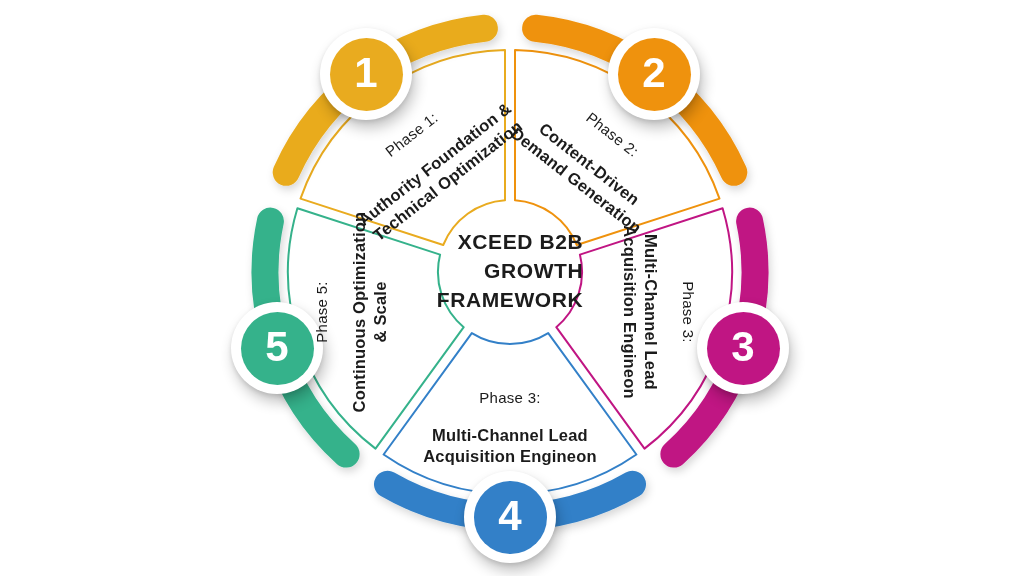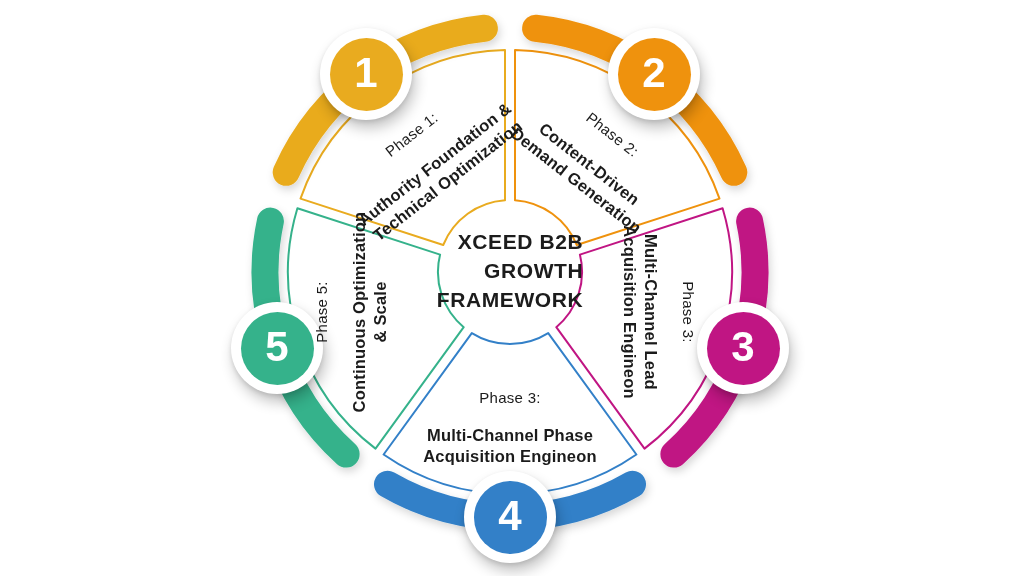--- a/index.html
+++ b/index.html
@@ -156,21 +156,21 @@
     <div class="phase-name">Content-Driven
 Demand Generation</div>
   </div>
   <div class="phase-label" style="left:658px; top:312px; transform:translate(-50%,-50%) rotate(90deg);">
     <div class="phase-tag">Phase 3:</div>
     <div class="phase-name">Multi-Channel Lead
 Acquisition Engineon</div>
   </div>
   <div class="phase-label" style="left:510px; top:428px; transform:translate(-50%,-50%);">
     <div class="phase-tag">Phase 3:</div>
-    <div class="phase-name">Multi-Channel Phase
+    <div class="phase-name">Multi-Channel Lead
 Acquisition Engineon</div>
   </div>
   <div class="phase-label" style="left:352px; top:312px; transform:translate(-50%,-50%) rotate(-90deg);">
     <div class="phase-tag">Phase 5:</div>
     <div class="phase-name">Continuous Optimization
 &amp; Scale</div>
   </div>
 
   <div class="center-title">XCEED B2B
 GROWTH

